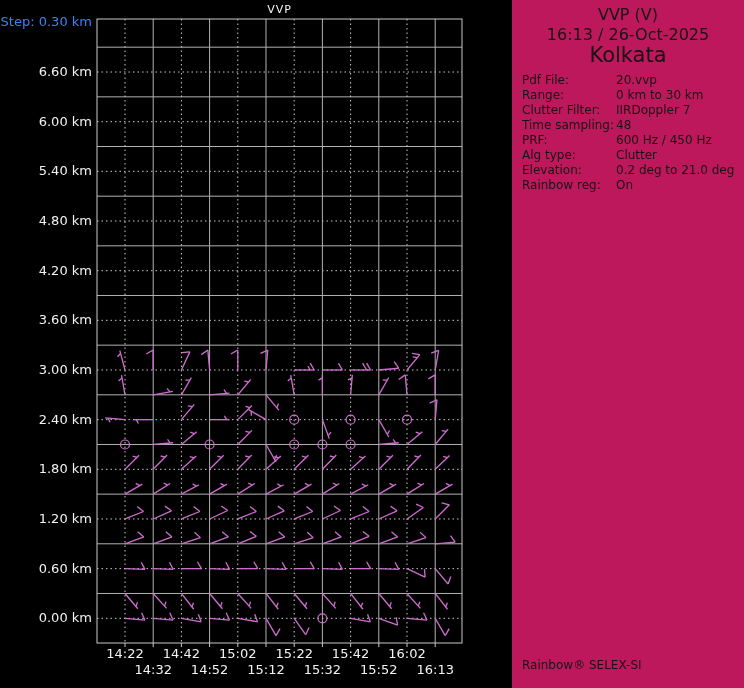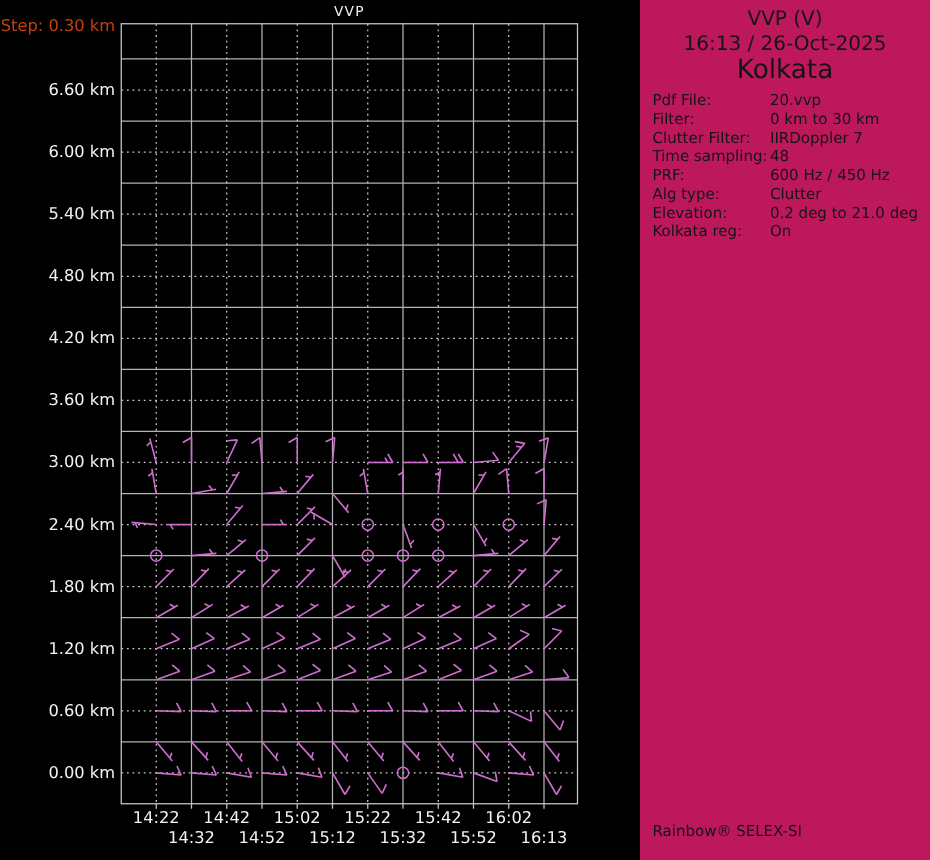--- a/index.html
+++ b/index.html
@@ -4,21 +4,21 @@
 <style>
   html,body{margin:0;padding:0;background:#000;}
   #stage{position:relative;width:744px;height:688px;overflow:hidden;
          font-family:"DejaVu Sans","Liberation Sans",sans-serif;}
   
   #chart-panel{position:absolute;left:0;top:0;width:512px;height:688px;background:#000;}
   #chart-svg{position:absolute;left:0;top:0;}
   #chart-title{position:absolute;left:97px;top:3px;width:365px;text-align:center;
                color:#f2f2f2;font-size:11px;letter-spacing:1px;}
   #step-label{position:absolute;left:0;top:14px;width:92px;text-align:right;
-              color:#c2410c;font-size:13px;}
+              color:#3b82f6;font-size:13px;}
   
   #info-panel{position:absolute;left:512px;top:0;width:232px;height:688px;
               background:#be185d;color:#141414;}
   .info-head{text-align:center;line-height:20px;}
   .info-title{font-size:16px;margin-top:5px;}
   .info-datetime{font-size:16px;}
   .info-site{font-size:21px;margin-bottom:8px;}
   .info-rows{padding-left:10px;padding-right:4px;}
   .info-row{display:grid;grid-template-columns:94px 1fr;font-size:12px;line-height:15px;}
   .info-row span{white-space:nowrap;}
@@ -618,21 +618,21 @@
       <div class="info-title">VVP (V)</div>
       <div class="info-datetime">16:13 / 26-Oct-2025</div>
       <div class="info-site">Kolkata</div>
     </div>
     <div class="info-rows">
       <div class="info-row">
         <span>Pdf File:</span>
         <span>20.vvp</span>
       </div>
       <div class="info-row">
-        <span>Filter:</span>
+        <span>Range:</span>
         <span>0 km to 30 km</span>
       </div>
       <div class="info-row">
         <span>Clutter Filter:</span>
         <span>IIRDoppler 7</span>
       </div>
       <div class="info-row">
         <span>Time sampling:</span>
         <span>48</span>
       </div>
@@ -642,20 +642,20 @@
       </div>
       <div class="info-row">
         <span>Alg type:</span>
         <span>Clutter</span>
       </div>
       <div class="info-row">
         <span>Elevation:</span>
         <span>0.2 deg to 21.0 deg</span>
       </div>
       <div class="info-row">
-        <span>Kolkata reg:</span>
+        <span>Rainbow reg:</span>
         <span>On</span>
       </div>
     </div>
     <div id="info-footer">Rainbow® SELEX-SI</div>
   </div>
 
 </div>
 
 </body></html>

